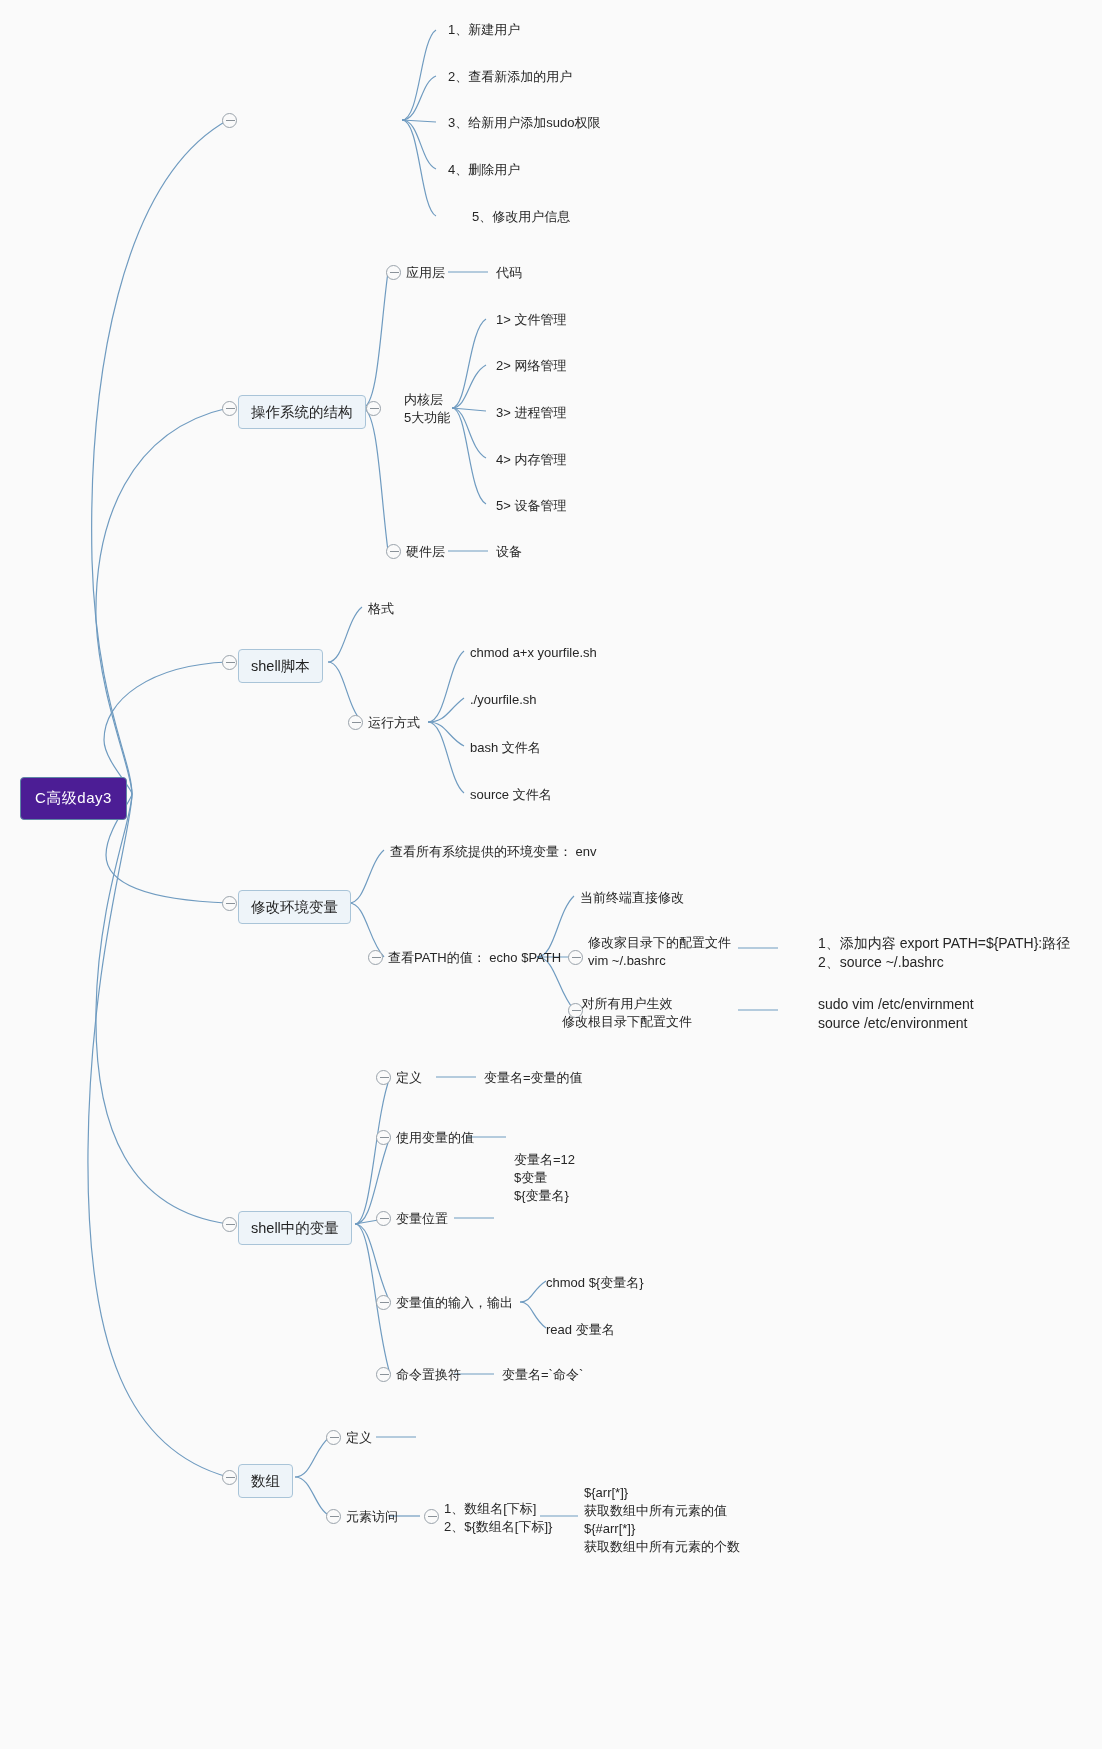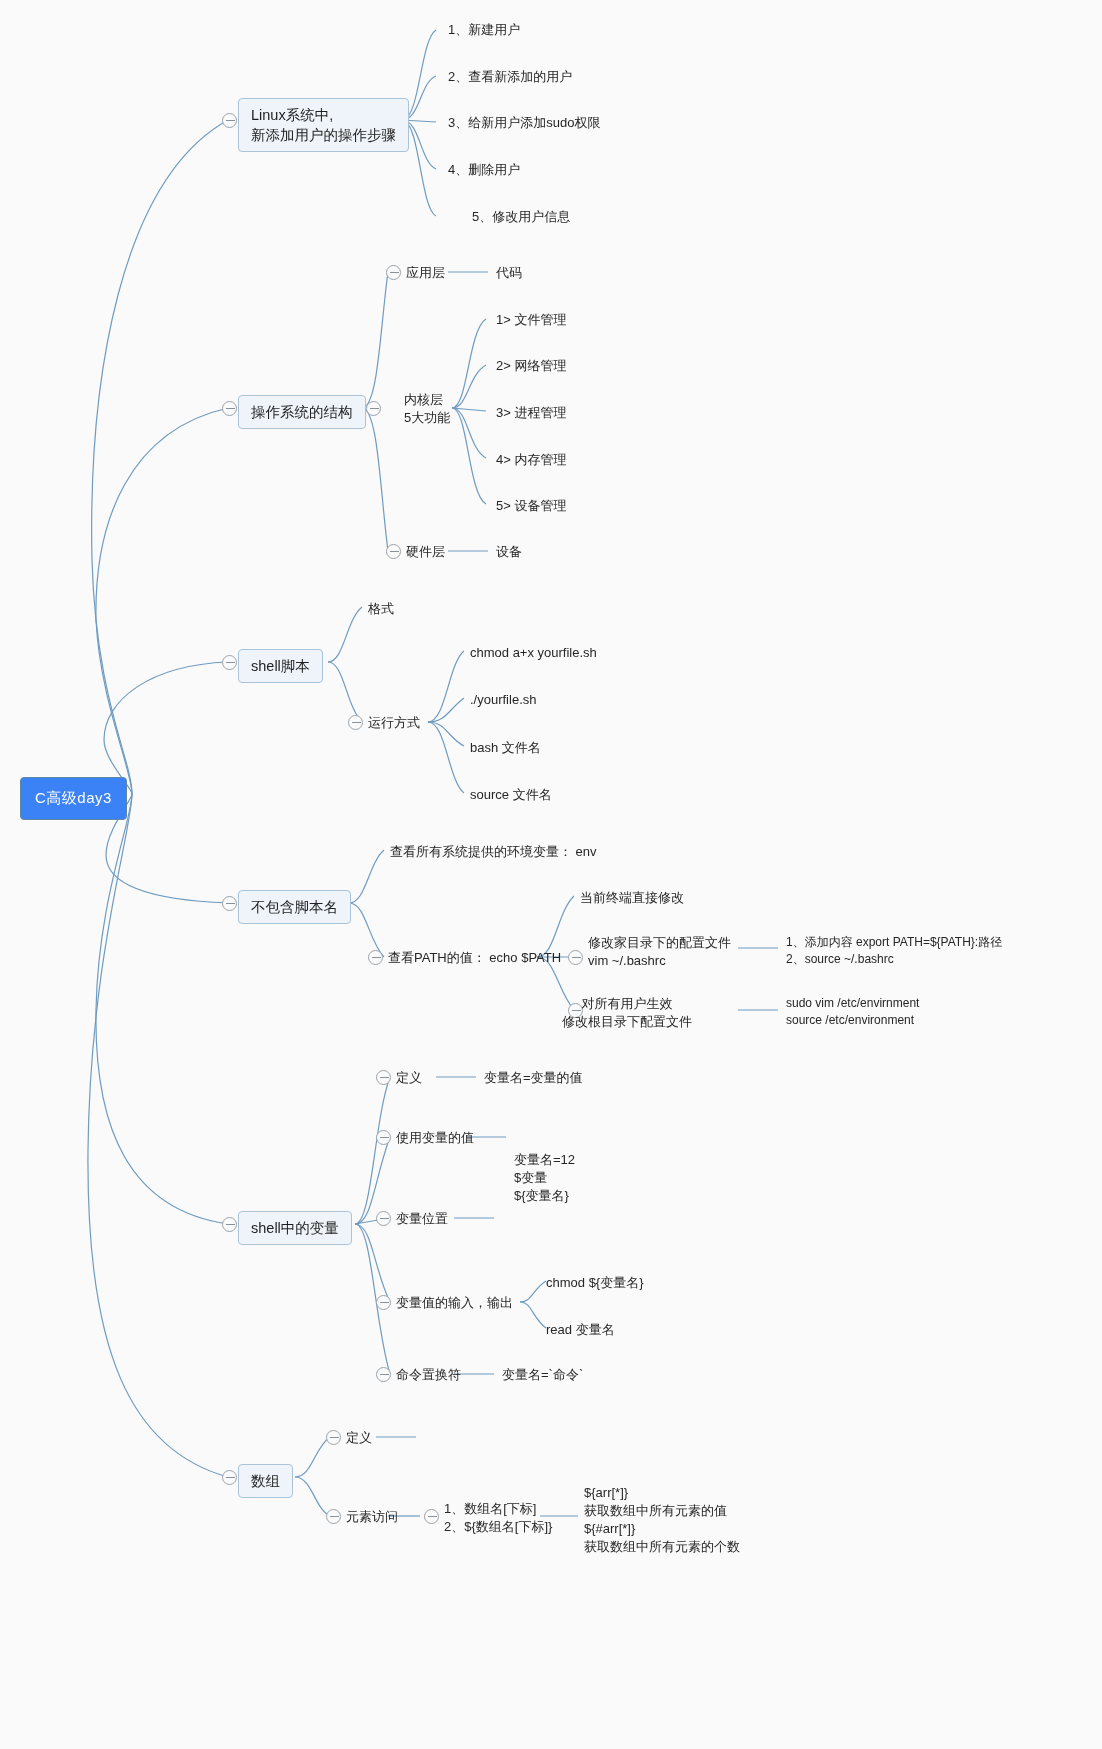--- a/index.html
+++ b/index.html
@@ -12,30 +12,30 @@
     overflow:hidden;
   }
   #canvas{position:absolute;left:0;top:0;width:1102px;height:1749px;}
   svg.links{position:absolute;left:0;top:0;width:1102px;height:1749px;pointer-events:none;}
   svg.links path,svg.links line{fill:none;stroke:#6f9bc0;stroke-width:1.2;}
 
   .node{position:absolute;white-space:pre;line-height:1.38;}
 
   
   .root{
-    background:#3b82f6;color:#ffffff;border:1px solid #5f87a6;border-radius:4px;
+    background:#4c1d95;color:#ffffff;border:1px solid #5f87a6;border-radius:4px;
     padding:10px 14px;font-size:15px;letter-spacing:.5px;
   }
   
   .box{
     background:#eef4f9;border:1px solid #a9c4d8;border-radius:4px;
     padding:6px 12px;font-size:14.5px;
   }
   .leaf{font-size:13px;color:#262626;}
-  .leaf.sm{font-size:12px;}
+  .leaf.sm{font-size:14px;margin-left:32px;}
 
   
   .toggle{
     position:absolute;width:15px;height:15px;border:1px solid #9aa3ab;border-radius:50%;
     background:#fafafa;box-sizing:border-box;
   }
   .toggle::before{
     content:"";position:absolute;left:2.5px;top:6px;width:9px;height:1px;background:#8a9299;
   }
 </style>
@@ -109,22 +109,20 @@
     <path d="M295 1477 C 312 1477, 314 1448, 330 1437"></path>
     <path d="M295 1477 C 312 1477, 314 1508, 330 1516"></path>
     <line x1="376" y1="1437" x2="416" y2="1437"></line>
     <line x1="388" y1="1516" x2="420" y2="1516"></line>
     <line x1="540" y1="1516" x2="578" y2="1516"></line>
   </svg>
 
   <div class="node root" style="left:20px;top:777px;">C高级day3</div>
 
   <div class="toggle" style="left:222px;top:113px;"></div>
-  <div class="node box" style="left:238px;top:98px;">Linux系统中,
-新添加用户的操作步骤</div>
   <div class="node leaf" style="left:448px;top:21px;">1、新建用户</div>
   <div class="node leaf" style="left:448px;top:68px;">2、查看新添加的用户</div>
   <div class="node leaf" style="left:448px;top:114px;">3、给新用户添加sudo权限</div>
   <div class="node leaf" style="left:448px;top:161px;">4、删除用户</div>
   <div class="node leaf" style="left:448px;top:208px;margin-left:24px;">5、修改用户信息</div>
 
   <div class="toggle" style="left:222px;top:401px;"></div>
   <div class="node box" style="left:238px;top:395px;">操作系统的结构</div>
 
   <div class="toggle" style="left:386px;top:265px;"></div>
@@ -149,21 +147,21 @@
   <div class="node leaf" style="left:368px;top:600px;">格式</div>
 
   <div class="toggle" style="left:348px;top:715px;"></div>
   <div class="node leaf" style="left:368px;top:714px;">运行方式</div>
   <div class="node leaf" style="left:470px;top:644px;">chmod a+x yourfile.sh</div>
   <div class="node leaf" style="left:470px;top:691px;">./yourfile.sh</div>
   <div class="node leaf" style="left:470px;top:739px;">bash 文件名</div>
   <div class="node leaf" style="left:470px;top:786px;">source 文件名</div>
 
   <div class="toggle" style="left:222px;top:896px;"></div>
-  <div class="node box" style="left:238px;top:890px;">不包含脚本名</div>
+  <div class="node box" style="left:238px;top:890px;">修改环境变量</div>
   <div class="node leaf" style="left:390px;top:843px;">查看所有系统提供的环境变量： env</div>
 
   <div class="toggle" style="left:368px;top:950px;"></div>
   <div class="node leaf" style="left:388px;top:949px;">查看PATH的值： echo $PATH</div>
 
   <div class="node leaf" style="left:580px;top:889px;">当前终端直接修改</div>
 
   <div class="toggle" style="left:568px;top:950px;"></div>
   <div class="node leaf" style="left:588px;top:934px;">修改家目录下的配置文件
 vim ~/.bashrc</div>

